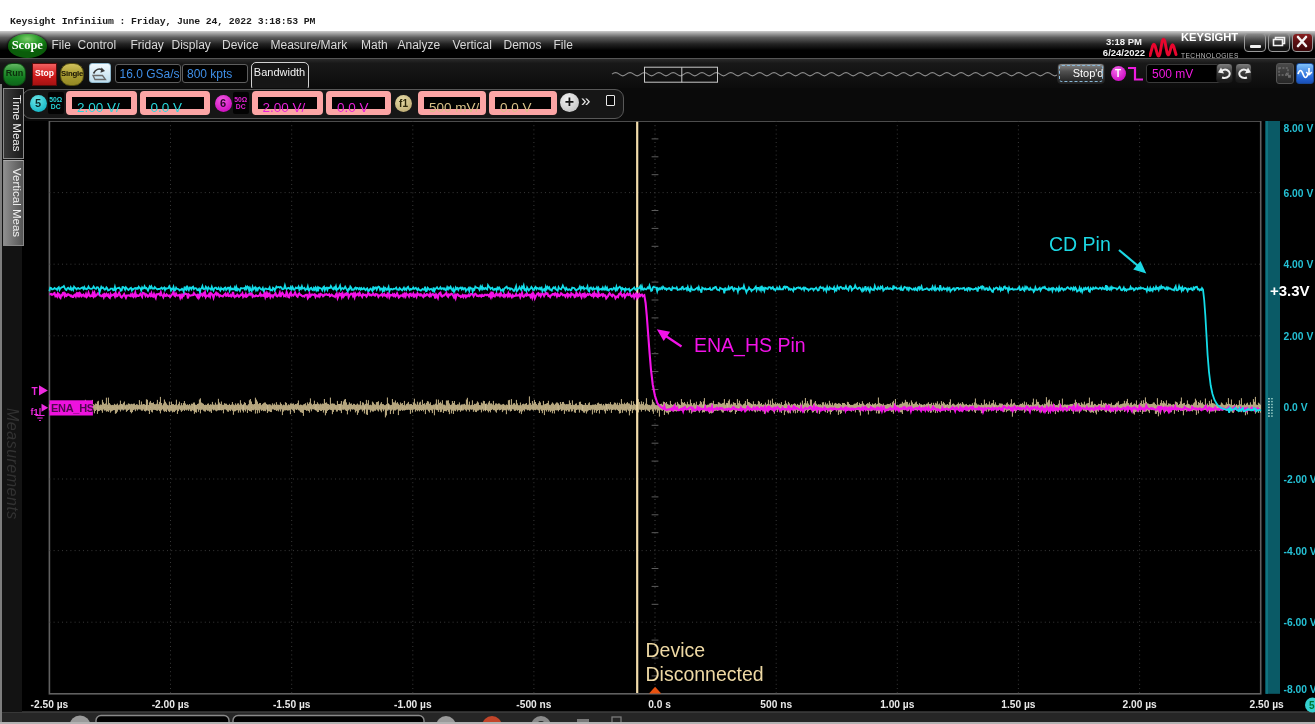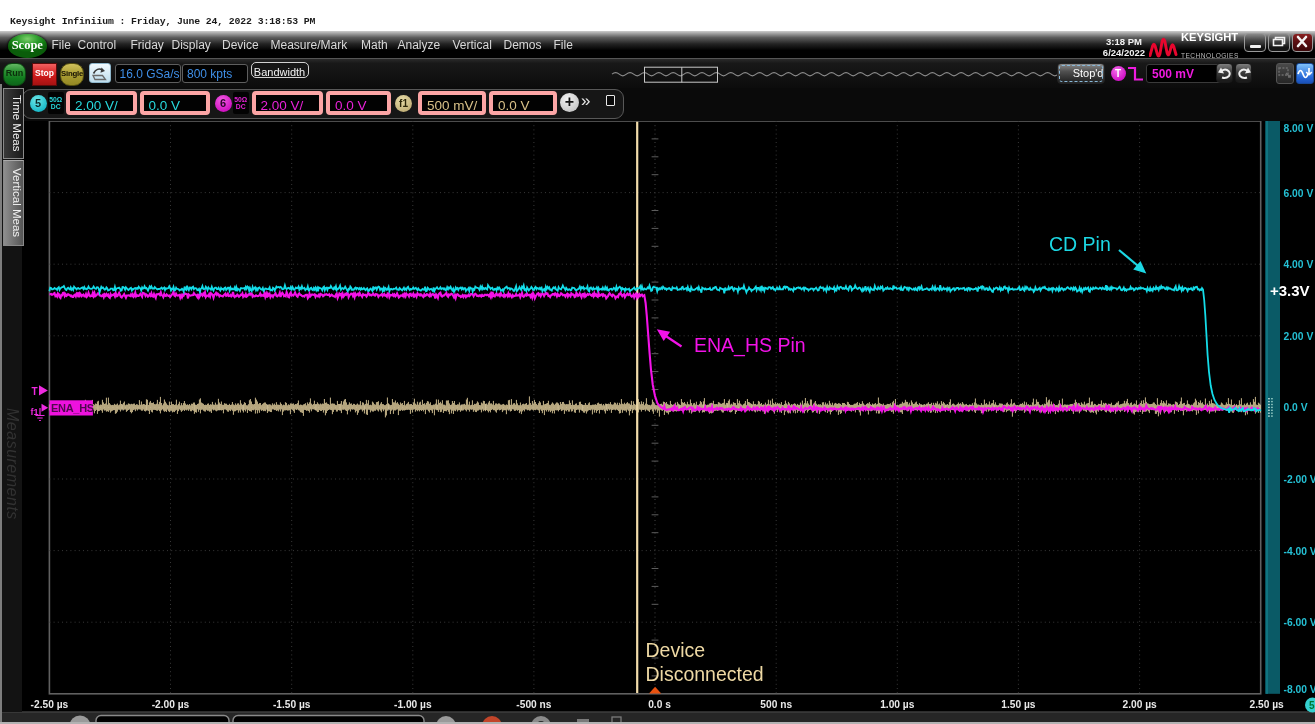--- a/index.html
+++ b/index.html
@@ -39,51 +39,51 @@
   color:#0b2e0b; font-size:9px; line-height:19px; border:1px solid #0c4a12; border-radius:9px; }
 #stopb { left:32px; width:25px; background:linear-gradient(180deg,#f26060,#d01a1a 55%,#a51212);
   color:#fff; font-size:8.5px; line-height:19px; border:1px solid #5e0a0a; border-radius:0; }
 #single { left:60px; width:24px; background:linear-gradient(180deg,#cfc05c 0%,#ada035 45%,#948824);
   color:#171204; font-size:7.8px; line-height:19px; border:1px solid #565010; border-radius:10px; letter-spacing:-0.2px; }
 #cam { left:89px; top:4px; width:22px; height:20px; border-radius:3px;
   background:linear-gradient(180deg,#f3fbff,#bfdeed); border:1px solid #8fb7cc; }
 .r2f { white-space:nowrap; position:absolute; top:4.5px; height:19.5px; background:#020202;
   border:1px solid #5e5e5e; border-radius:3px; color:#3f8fe8; font-size:12px;
   line-height:18px; padding-left:4px; }
-#bw { position:absolute; left:250.5px; top:3px; width:58px; height:16px; background:#161616;
+#bw { position:absolute; left:250.5px; top:3px; width:58px; height:29px; background:#161616;
   border:1.5px solid #d2d2d2; border-radius:5px; color:#f2f2f2; font-size:11px;
   text-align:center; line-height:19px; }
 #stopd { position:absolute; left:1056.5px; top:3.5px; width:48px; height:21px; border-radius:4px;
   background:linear-gradient(180deg,#8a8a8a 0%,#4f4f4f 40%,#262626 90%);
   border:1px solid #222; color:#fff; font-size:11px; text-align:right; line-height:19px; }
 #stopd i { position:absolute; left:1px; top:1px; right:1px; bottom:1px;
   border:1px dashed #88b8d8; border-radius:3px; font-style:normal; }
 .ub { position:absolute; top:4px; width:17.5px; height:20px; border-radius:4px;
   background:linear-gradient(180deg,#7e7e7e 0%,#3e3e3e 45%,#1c1c1c 90%); border:1px solid #191919; }
 #tcirc { position:absolute; left:1110.5px; top:6.5px; width:15px; height:15px; border-radius:50%;
   background:radial-gradient(circle at 38% 30%,#f26ae8,#d214c8 70%);
   color:#fff; font-weight:bold; font-size:10px; text-align:center; line-height:15px; }
 #tfield { position:absolute; left:1146px; top:4.5px; width:82px; height:19.5px; background:#000;
   border:1px solid #3a3a3a; border-radius:3px; color:#f01ae0; font-size:12px;
-  line-height:18px; padding-left:5px;font-weight:bold; }
+  line-height:18px; padding-left:5px; }
 #touch { position:absolute; left:1276px; top:3.5px; width:18px; height:21px; border-radius:3px;
   background:linear-gradient(180deg,#4a4a4a,#262626); border:1px solid #555; }
 #ascale { position:absolute; left:1295.5px; top:3.5px; width:18px; height:21px; border-radius:3px;
   background:linear-gradient(180deg,#7fc0f8,#2568d8 70%,#1a50b8); border:1px solid #1a4a98; }
 
 #row3 { left:0; top:88px; width:1315px; height:33px; background:#0a0a0a; }
 #chbox { position:absolute; left:22px; top:1px; width:602px; height:29.5px;
   background:#161616; border:1.5px solid #585858; border-radius:9px; }
 .chc { position:absolute; top:6.5px; width:17px; height:17px; border-radius:50%;
   color:#0c2a2a; font-weight:bold; font-size:11px; text-align:center; line-height:17px; }
 .imp { position:absolute; top:3.5px; width:15.5px; height:22.5px; background:#030303;
   border-radius:2px; font-size:6.8px; font-weight:bold; text-align:center; line-height:7.6px;
   padding-top:4px; }
 .chf { white-space:nowrap; position:absolute; top:2.5px; height:24px; background:#020202;
-  border:4px solid #fca5a5; border-radius:4px; font-size:13.5px;
+  border:6px solid #fca5a5; border-radius:4px; font-size:13.5px;
   line-height:22px; padding-left:5px; }
 #plus { position:absolute; left:560px; top:5px; width:19px; height:19px; border-radius:50%;
   background:radial-gradient(circle at 40% 32%,#f2f2f2,#b8b8b8);
   color:#111; font-size:16px; font-weight:bold; text-align:center; line-height:18px; }
 #chev { position:absolute; left:581px; top:3px; color:#e8e8e8; font-size:17px; }
 #sqico { position:absolute; left:606px; top:7px; width:9px; height:11px;
   border:1.7px solid #e8e8e8; border-radius:1px; background:#0a0a0a; }
 
 #lframe { left:0; top:84px; width:2px; height:640px; background:#7e7e7e; z-index:7; }
 #sidebg { left:2px; top:88px; width:20px; height:624px; background:#131313; z-index:5; }

